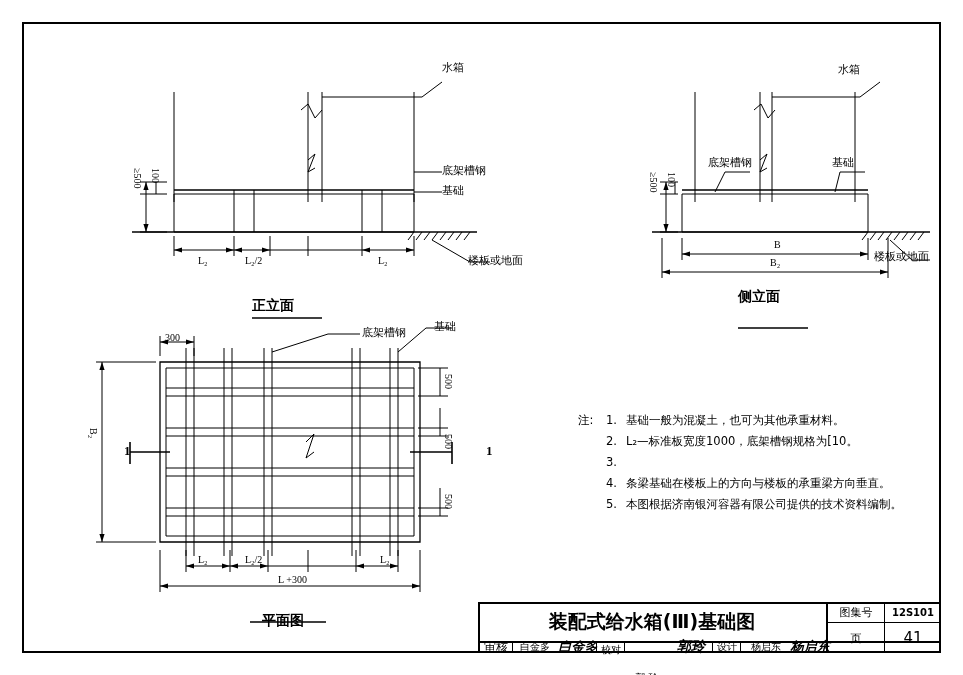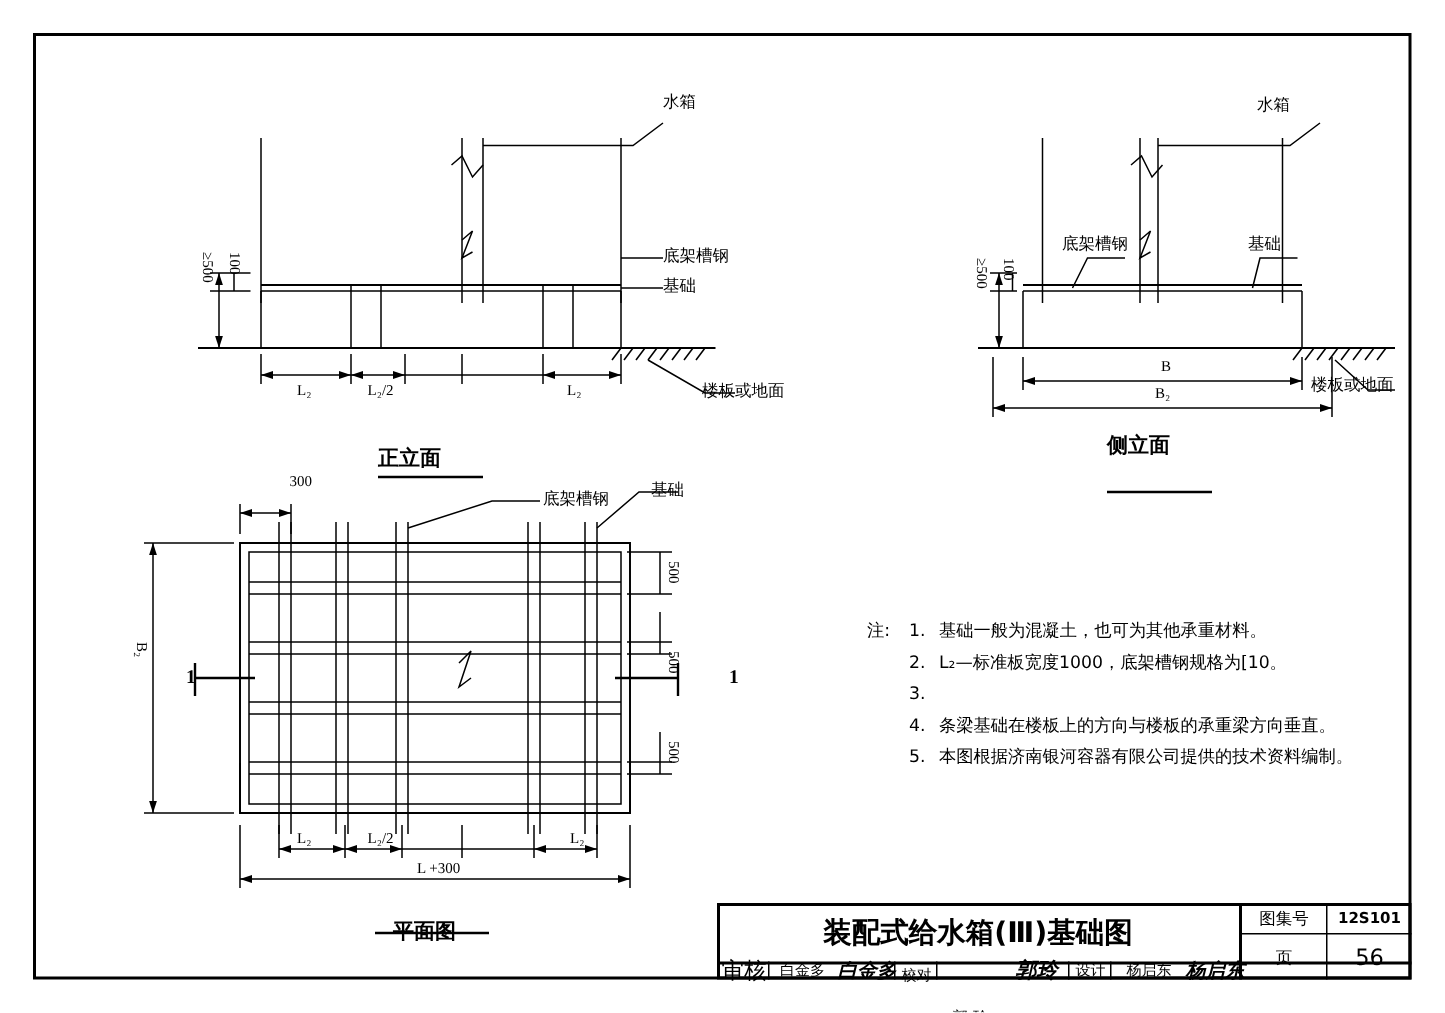--- a/index.html
+++ b/index.html
@@ -5,21 +5,21 @@
   html,body{margin:0;padding:0;background:#fff;}
   body{width:963px;height:675px;font-family:"Liberation Serif","DejaVu Serif",serif;color:#000;}
   #sheet{position:relative;width:963px;height:675px;overflow:hidden;background:#fff;}
   .frame{position:absolute;left:22px;top:22px;width:919px;height:631px;border:2px solid #000;box-sizing:border-box;}
   .ln{position:absolute;background:#000;}
   .h{height:1px;}
   .v{width:1px;}
   .h2{height:2px;}
   .v2{width:2px;}
   .lbl{position:absolute;font-size:11px;line-height:1.1;white-space:nowrap;}
-  .lbl.cn{font-family:Liberation Sans, sans-serif;font-size:11px;text-align:right;}
+  .lbl.cn{font-family:Liberation Mono, monospace;font-size:11px;text-align:right;}
   .num{position:absolute;font-size:10px;font-family:"Liberation Serif",serif;white-space:nowrap;}
   .vert{writing-mode:vertical-rl;text-orientation:mixed;}
   .ttl{position:absolute;font-family:"DejaVu Sans","Liberation Sans",sans-serif;font-weight:bold;}
   .notes{position:absolute;font-family:"DejaVu Sans","Liberation Sans",sans-serif;font-size:11.5px;line-height:21px;}
   .notes .row{display:flex;}
   .notes .n{width:20px;flex:none;}
   svg{display:block;overflow:visible;}
   .tb{position:absolute;border:1px solid #000;box-sizing:border-box;}
   .tbtxt{position:absolute;display:flex;align-items:center;justify-content:center;font-family:"DejaVu Sans","Liberation Sans",sans-serif;font-size:11px;}
   .hand{font-family:"DejaVu Serif",serif;font-style:italic;font-weight:bold;font-size:13px;}
@@ -259,21 +259,21 @@
       <path d="M296,254 l8,-2.6 0,5.2 z"></path>
         <path d="M338,254 l-8,-2.6 0,5.2 z"></path>
       <path d="M100,274 l8,-2.6 0,5.2 z"></path>
         <path d="M360,274 l-8,-2.6 0,5.2 z"></path>
     </g>
     <g stroke="#000" stroke-width="1.6">
         <path d="M190,310 L266,310"></path>
       </g>
   </svg>
 
-  <span class="num" style="left:165px;top:316px;margin-left:28px;">300</span>
+  <span class="num" style="left:165px;top:332px;">300</span>
   <span class="lbl cn" style="left:362px;top:327px;">底架槽钢</span>
   <span class="lbl cn" style="left:434px;top:321px;">基础</span>
   <span class="num vert" style="left:88px;top:428px;">B₂</span>
   <span class="num vert" style="left:443px;top:374px;">500</span>
   <span class="num vert" style="left:443px;top:434px;">500</span>
   <span class="num vert" style="left:443px;top:494px;">500</span>
   <span class="lbl" style="left:124px;top:444px;font-weight:bold;font-size:13px;">1</span>
   <span class="lbl" style="left:486px;top:444px;font-weight:bold;font-size:13px;">1</span>
   <span class="num" style="left:198px;top:554px;">L₂</span>
   <span class="num" style="left:245px;top:554px;">L₂/2</span>
@@ -311,29 +311,29 @@
   <div class="tb" style="left:478px;top:602px;width:463px;height:51px;border-width:2px;"></div>
   <div class="ln h2" style="left:478px;top:641px;width:463px;"></div>
   <div class="ln v2" style="left:826px;top:602px;height:51px;"></div>
   <div class="ln v" style="left:884px;top:602px;height:51px;"></div>
   <div class="ln h" style="left:826px;top:622px;width:115px;"></div>
 
   <div class="tbtxt" style="left:480px;top:604px;width:344px;height:36px;font-size:19px;font-weight:bold;">装配式给水箱(Ⅲ)基础图</div>
   <div class="tbtxt" style="left:828px;top:603px;width:56px;height:18px;">图集号</div>
   <div class="tbtxt" style="left:886px;top:603px;width:54px;height:18px;font-size:10px;font-weight:bold;">12S101</div>
   <div class="tbtxt" style="left:828px;top:624px;width:56px;height:28px;">页</div>
-  <div class="tbtxt" style="left:886px;top:624px;width:54px;height:28px;font-size:15px;">56</div>
+  <div class="tbtxt" style="left:886px;top:624px;width:54px;height:28px;font-size:15px;">41</div>
 
   <div class="ln v" style="left:512px;top:641px;height:12px;"></div>
   <div class="ln v" style="left:596px;top:641px;height:12px;"></div>
   <div class="ln v" style="left:624px;top:641px;height:12px;"></div>
   <div class="ln v" style="left:712px;top:641px;height:12px;"></div>
   <div class="ln v" style="left:740px;top:641px;height:12px;"></div>
 
-  <div class="tbtxt" style="left:480px;top:641px;width:32px;height:12px;font-size:15px;">审核</div>
+  <div class="tbtxt" style="left:480px;top:641px;width:32px;height:12px;font-size:12px;">审核</div>
   <div class="tbtxt" style="left:512px;top:641px;width:46px;height:12px;font-size:10px;">白金多</div>
   <div class="tbtxt hand" style="left:556px;top:640px;width:44px;height:13px;">白金多</div>
   <div class="tbtxt" style="left:596px;top:641px;width:30px;height:17px;font-size:10px;">校对</div>
   <div class="tbtxt" style="left:624px;top:672px;width:46px;height:12px;font-size:10px;">郭 玲</div>
   <div class="tbtxt hand" style="left:668px;top:640px;width:46px;height:13px;font-size:14px;">郭玲</div>
   <div class="tbtxt" style="left:712px;top:641px;width:30px;height:12px;font-size:10px;">设计</div>
   <div class="tbtxt" style="left:740px;top:641px;width:52px;height:12px;font-size:10px;">杨启东</div>
   <div class="tbtxt hand" style="left:790px;top:640px;width:40px;height:13px;">杨启东</div>
 </div>
 

